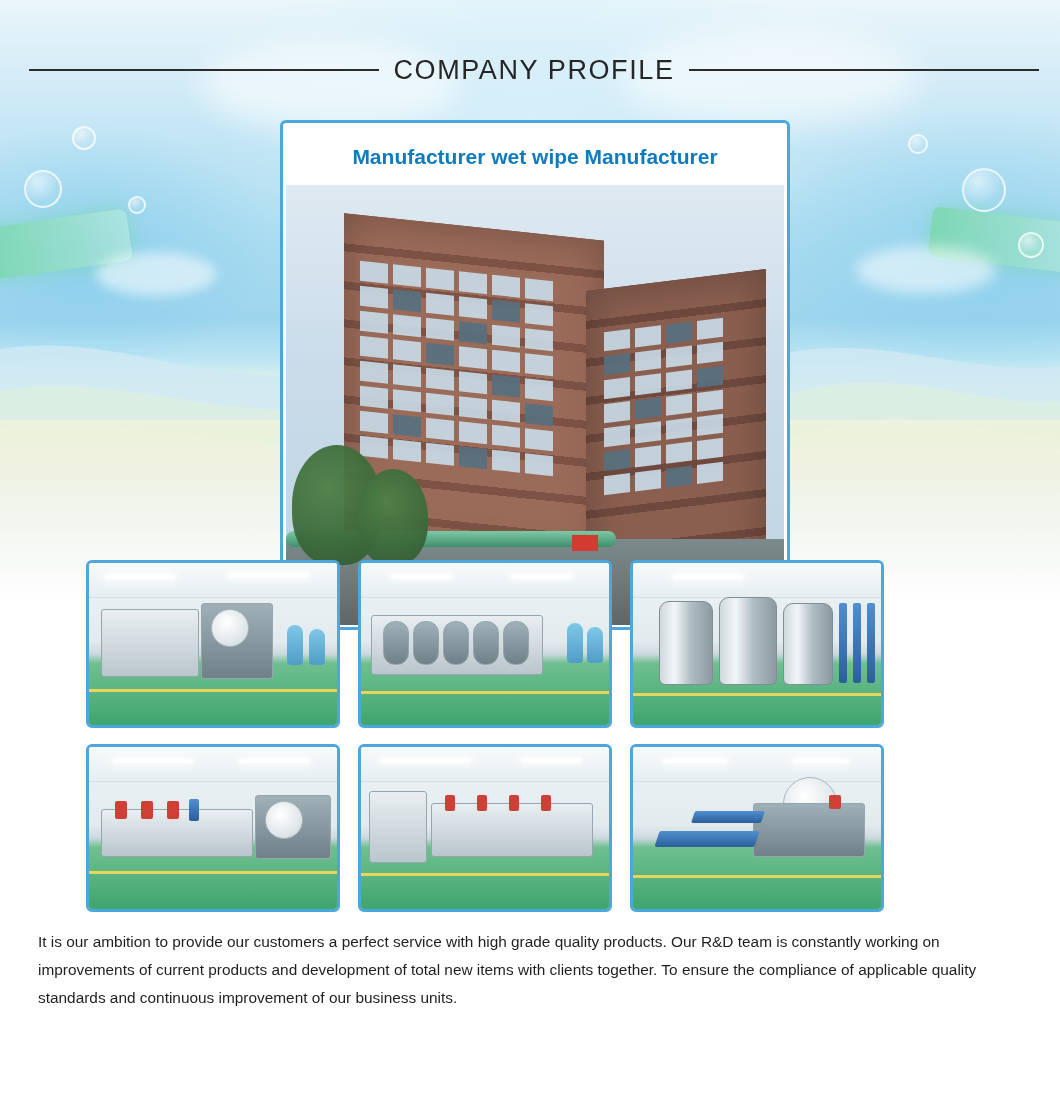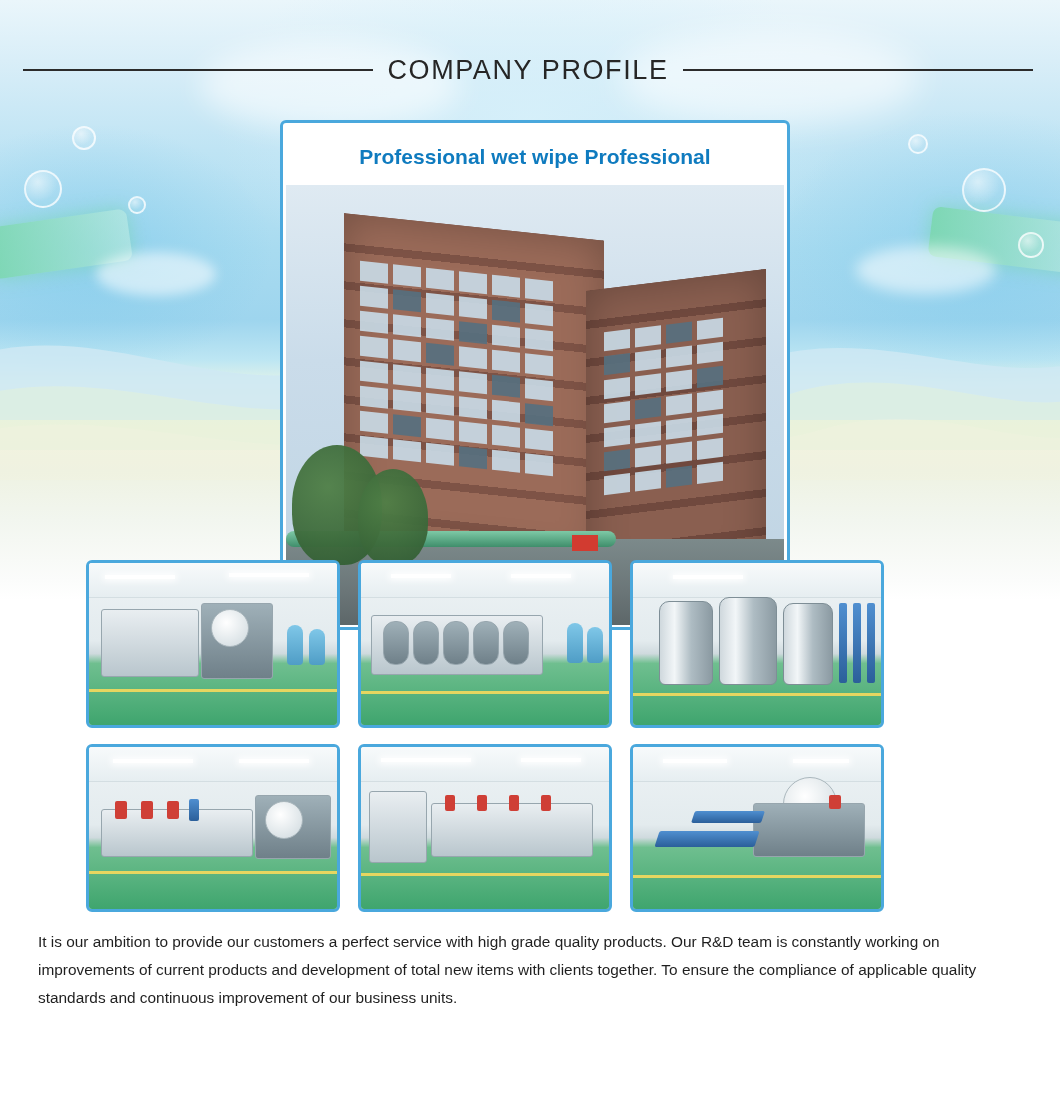--- a/index.html
+++ b/index.html
@@ -70,21 +70,21 @@
   .bottle {
     position: absolute;
     border-radius: 8px;
     background: linear-gradient(90deg, rgba(120,215,170,0.85), rgba(190,240,215,0.5));
     box-shadow: 0 0 18px rgba(120,215,170,0.6);
   }
 
   
   .header {
     position: absolute;
-    left: 4px;
+    left: 10px;
     top: 46px;
     width: 1048px;
     height: 48px;
     display: flex;
     align-items: center;
     justify-content: center;
     text-align: center;
   }
   .header-rule {
     height: 2px;
@@ -317,21 +317,21 @@
     <div class="splash" style="left:620px; top:30px; width:300px; height:96px; filter:blur(16px);"></div>
   </div>
 
   <div class="header">
     <div class="header-rule left"></div>
     <div class="header-title">COMPANY PROFILE</div>
     <div class="header-rule right"></div>
   </div>
 
   <div class="hero">
-    <div class="hero-title">Professional wet wipe Professional</div>
+    <div class="hero-title">Manufacturer wet wipe Manufacturer</div>
     <div class="hero-photo">
       <div class="sky"></div>
 
       <div class="bldg bldg-main"></div>
       <div class="bldg bldg-right"></div>
 
       <div class="win-grid" style="left:74px; top:86px; grid-template-columns:repeat(6,28px); grid-auto-rows:20px; transform:skewY(6deg);">
         <div class="win"></div>
           <div class="win"></div>
           <div class="win"></div>

